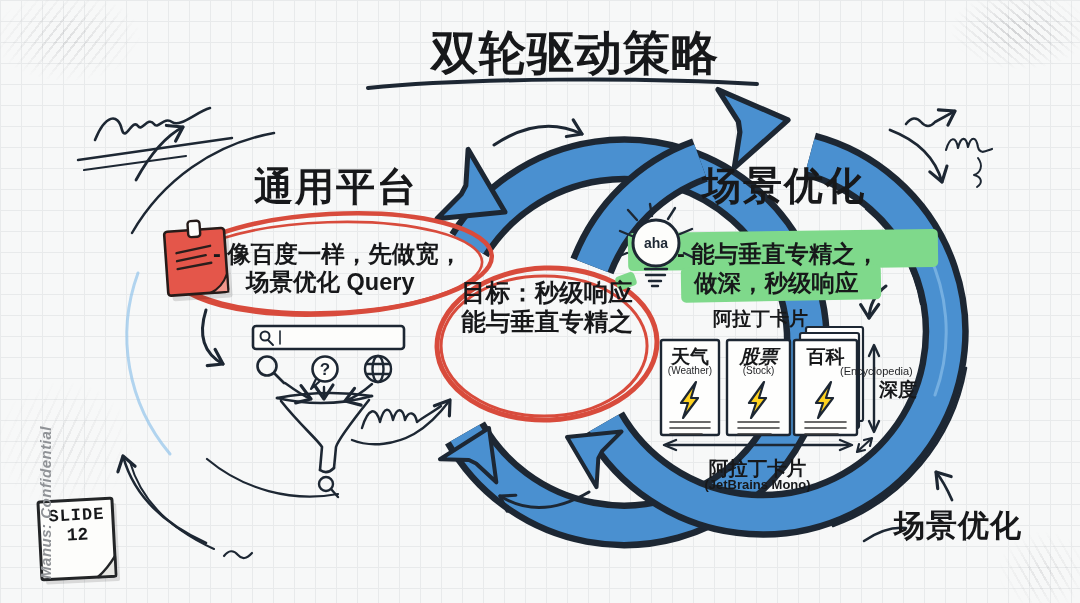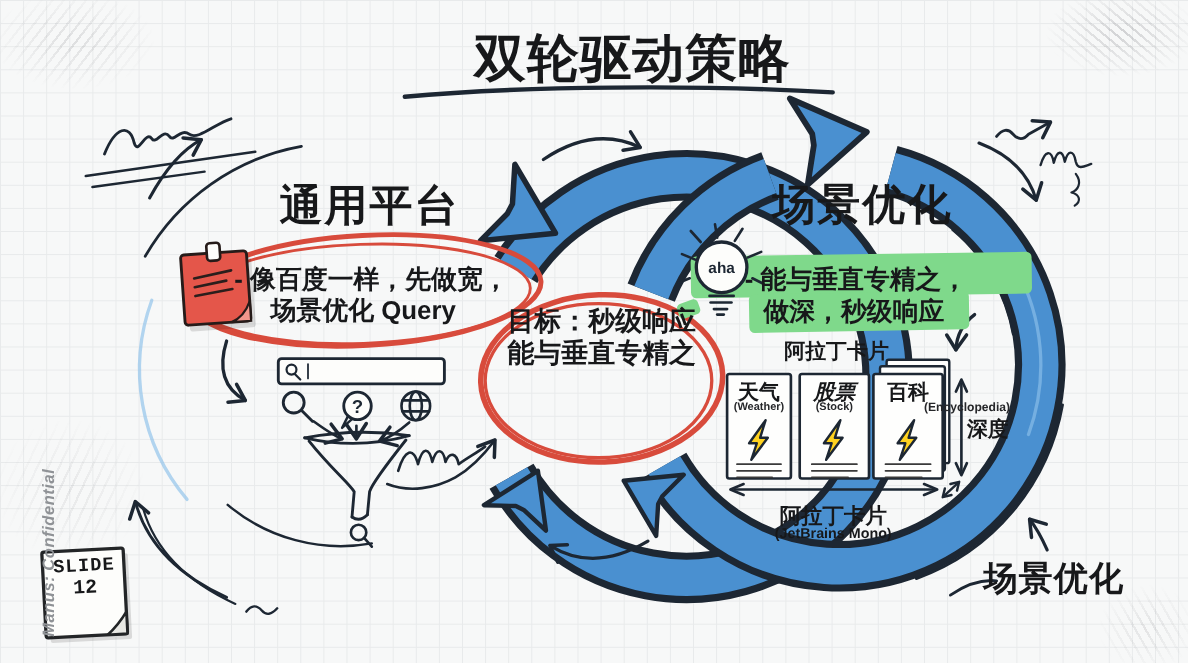--- a/index.html
+++ b/index.html
@@ -40,21 +40,21 @@
 .bluehead{fill:var(--blue);stroke:var(--outline);stroke-width:5;stroke-linejoin:round;}
 .redln{stroke:var(--red);fill:none;stroke-linecap:round;}
 .paperfill{fill:#fdfdfb;}
 .txt{position:absolute;z-index:2;color:var(--text);}
 .c{text-align:center;}
 .ttl{font-size:47px;font-weight:900;letter-spacing:1px;}
 .h1{font-size:39px;font-weight:900;letter-spacing:2px;}
 .ann{font-size:23.5px;font-weight:800;}
 .goal{font-size:24.5px;font-weight:800;line-height:28.5px;}
 .lbl{font-size:19px;font-weight:800;}
-.sub{font-size:10px;font-weight:700;color:#26272a;}
+.sub{font-size:10px;font-weight:400;color:#26272a;}
 .watermark{left:-46px;top:494px;width:182px;text-align:center;transform:rotate(-90deg);
   color:var(--gray);font-style:italic;font-size:15px;font-weight:600;letter-spacing:.5px;}
 .notebox{left:40px;top:506px;width:74px;transform:rotate(-3deg);text-align:center;
   font-family:"Liberation Mono","DejaVu Sans Mono",monospace;font-weight:700;}
 .notebox .n1{font-size:17px;letter-spacing:1px;}
 .notebox .n2{font-size:18px;}
 </style>
 </head>
 <body>
 

